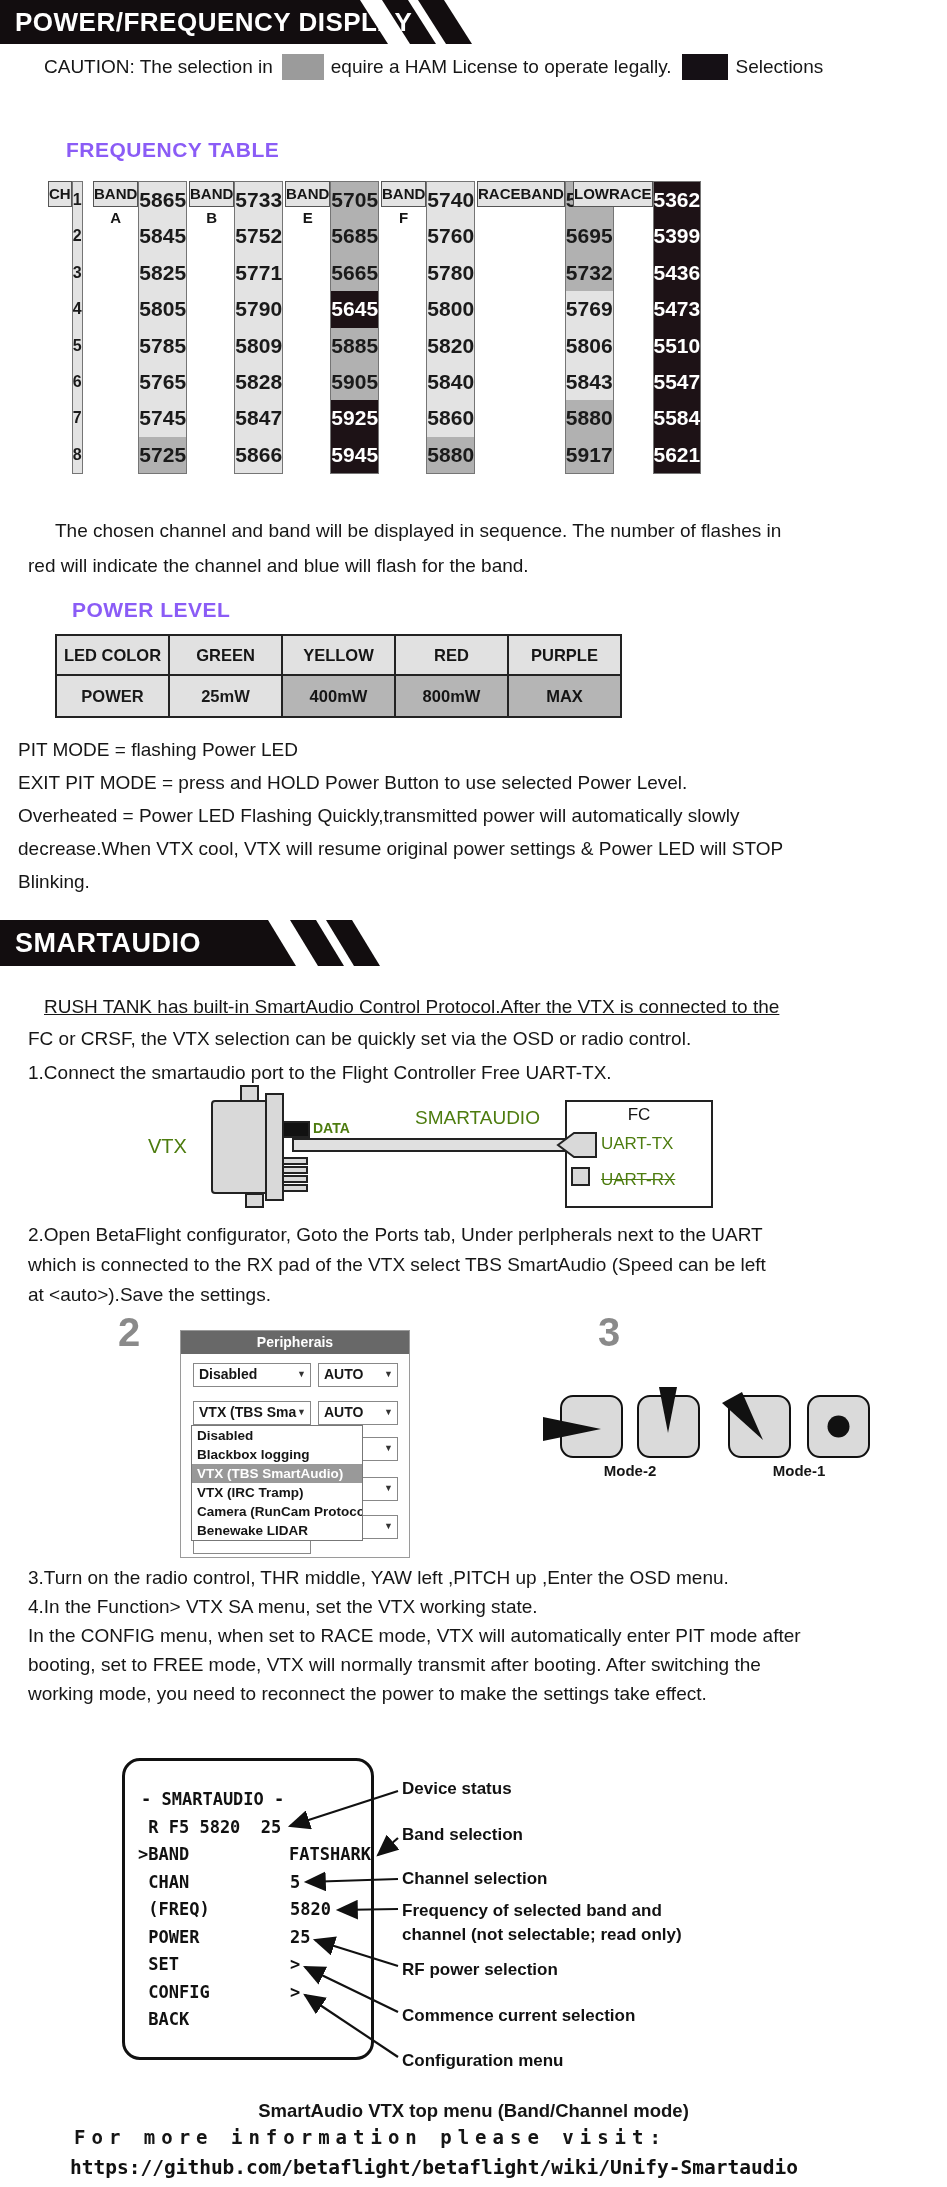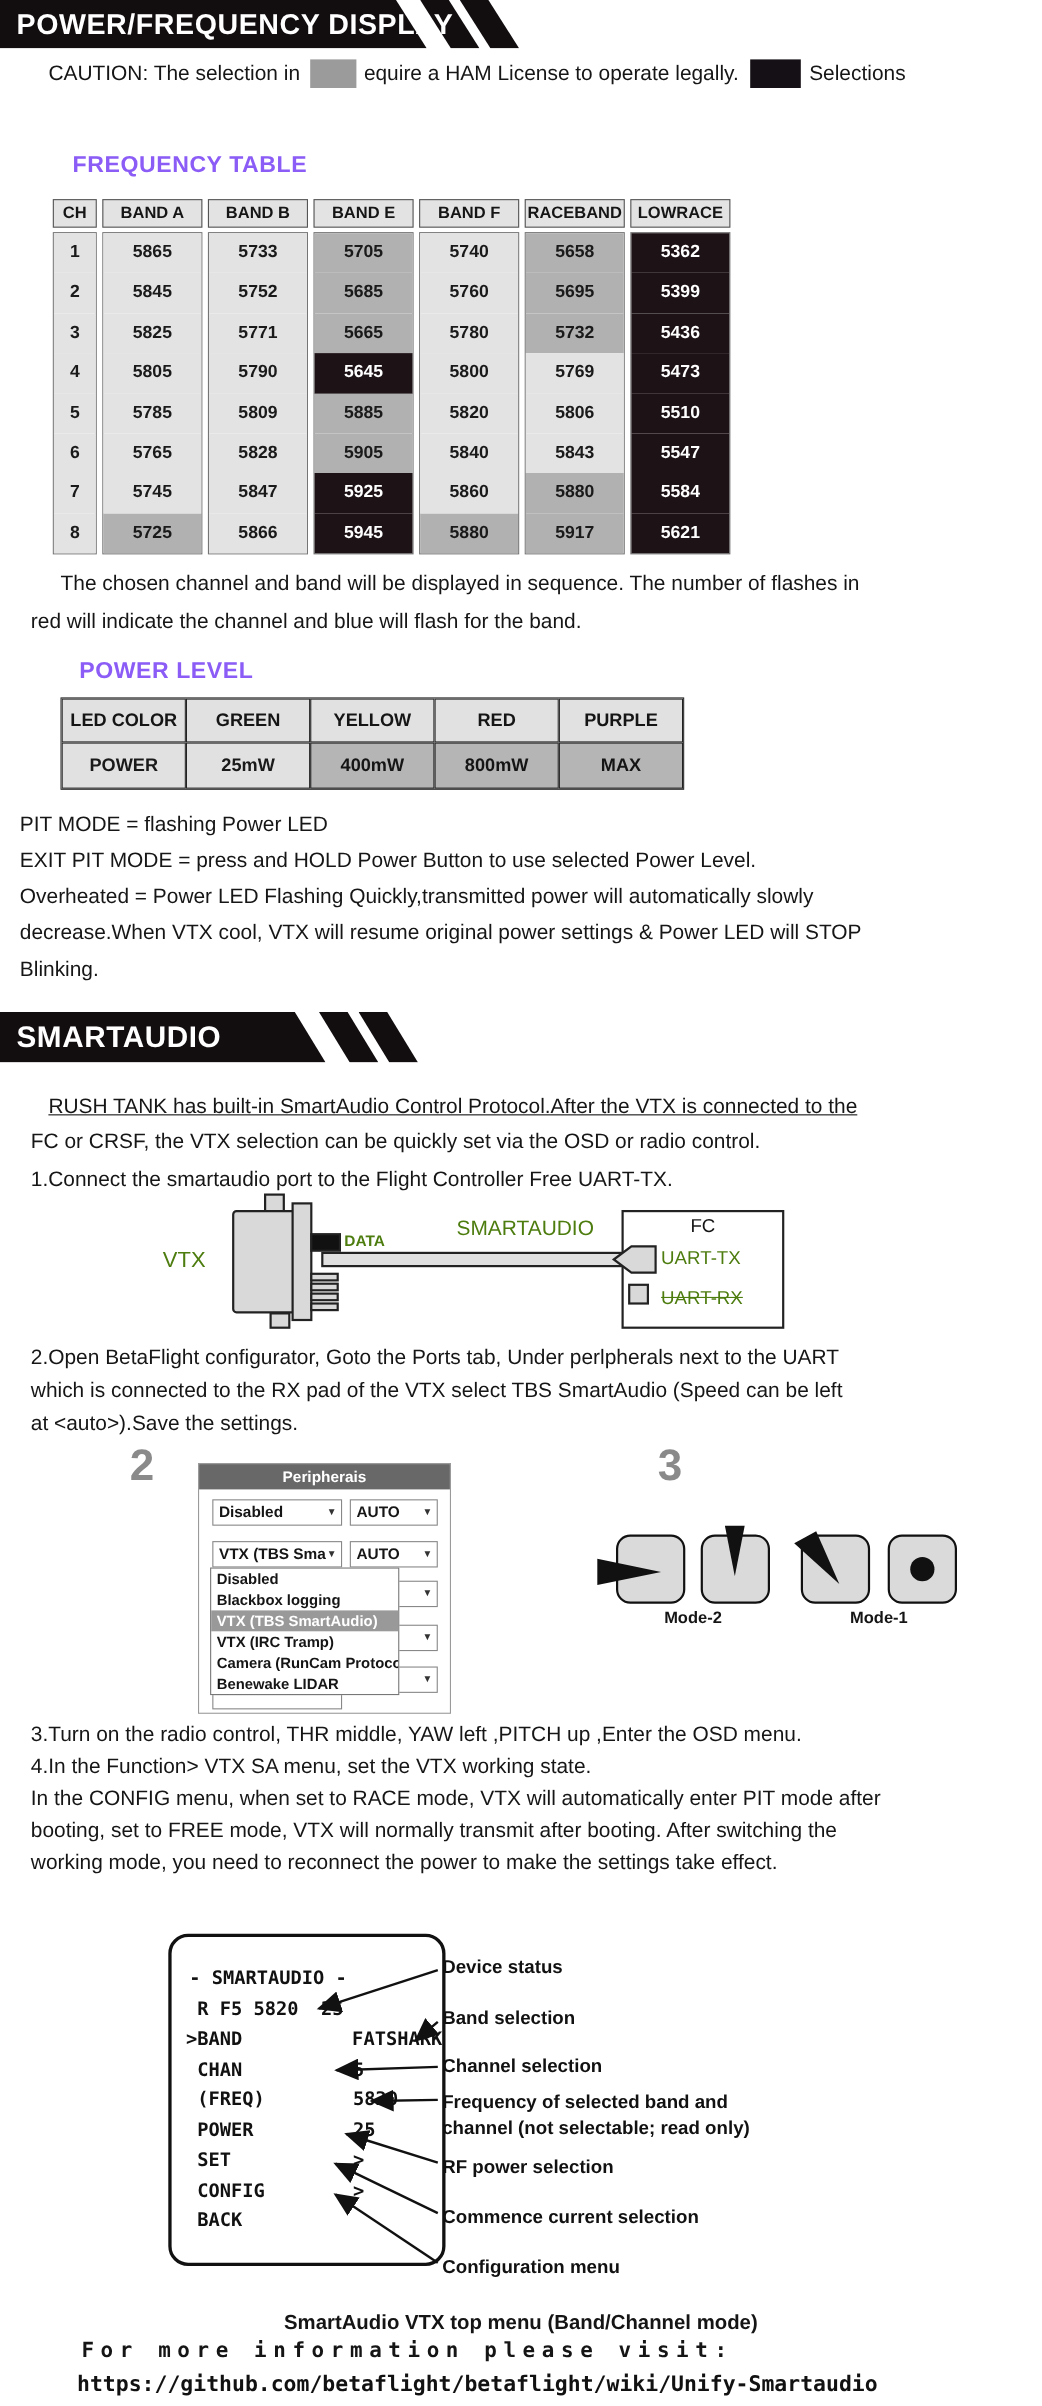--- a/index.html
+++ b/index.html
@@ -12,26 +12,26 @@
   .banner .label{position:absolute;left:15px;top:0;line-height:44px;color:#fff;
                  font-size:26px;font-weight:bold;letter-spacing:.5px;z-index:2;}
   
   .t{position:absolute;font-size:19px;line-height:26px;white-space:nowrap;color:#161616;}
   .swatch{display:inline-block;height:26px;vertical-align:-7px;}
   .sw-gray{width:42px;background:#9b9b9b;margin:0 7px 0 9px;}
   .sw-black{width:46px;background:#151015;margin:0 8px 0 10px;}
   .h2{position:absolute;font-size:21px;font-weight:bold;letter-spacing:.5px;color:#8b5cf6;}
   
   .ft{position:absolute;left:48px;top:181px;display:flex;gap:5px;}
-  .ft-col{width:91px;display:flex;flex-direction:column;}
+  .ft-col{width:91px;display:flex;flex-direction:row;}
   .ft-col.ch{width:40px;}
   .ft-head{height:24px;line-height:24px;text-align:center;font-weight:bold;font-size:15px;
            background:#e3e3e3;border:1.5px solid #555;margin-bottom:4px;}
   .ft-body{border:1.5px solid #757575;}
-  .ft-cell{height:36.4px;line-height:36.4px;text-align:center;font-size:16px;font-weight:bold;}
+  .ft-cell{height:36.4px;line-height:36.4px;text-align:center;font-size:21px;font-weight:bold;}
   .ft-col.ch .ft-cell{font-size:16px;}
   .s-light{background:#e3e3e3;color:#1a1a1a;}
   .s-ham{background:#b1b1b1;color:#1a1a1a;}
   .s-black{background:#1d1216;color:#fff;}
   
   .pt{position:absolute;left:55px;top:634px;display:grid;grid-template-columns:repeat(5,113px);
       grid-template-rows:40px 42px;border:1.5px solid #222;}
   .pt-cell{border:1px solid #222;display:flex;align-items:center;justify-content:center;
            font-weight:bold;font-size:16.5px;}
   .pt-h{background:#e1e1e1;}
@@ -58,21 +58,21 @@
   .mode-label{position:absolute;top:1462px;font-size:15px;font-weight:bold;}
   
   .fcbox{position:absolute;left:565px;top:1100px;width:148px;height:108px;
          border:2px solid #222;background:#fff;box-sizing:border-box;}
   .dlabel{position:absolute;white-space:nowrap;color:#4d7c0f;}
   .strike{text-decoration:line-through;}
   
   .osd-box{position:absolute;left:122px;top:1758px;width:252px;height:302px;background:#fff;
            border:3px solid #111;border-radius:18px;box-sizing:border-box;
            font-family:"DejaVu Sans Mono","Liberation Mono",monospace;
-           font-size:17px;font-weight:bold;color:#111;padding:25px 0 0 13px;margin-left:31px;}
+           font-size:17px;font-weight:bold;color:#111;padding:25px 0 0 13px;}
   .osd-line{height:27.5px;line-height:27.5px;white-space:pre;}
   .osd-row{height:27.5px;line-height:27.5px;display:flex;white-space:pre;}
   .osd-name{width:152px;}
   .ann{position:absolute;left:402px;font-size:17px;font-weight:600;white-space:nowrap;color:#111;}
   .caption{position:absolute;left:0;top:2100px;width:947px;text-align:center;
            font-size:18.5px;font-weight:600;}
   .footer1{position:absolute;left:74px;top:2126px;font-size:19px;font-weight:600;
            letter-spacing:6px;font-family:"DejaVu Sans Mono","Liberation Mono",monospace;}
   .footer2{position:absolute;left:70px;top:2156px;font-size:19.5px;font-weight:600;
            font-family:"DejaVu Sans Mono","Liberation Mono",monospace;color:#111;}

